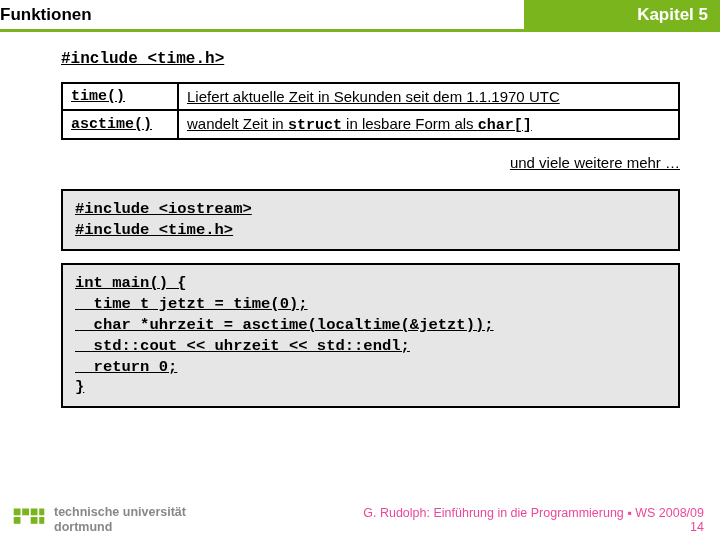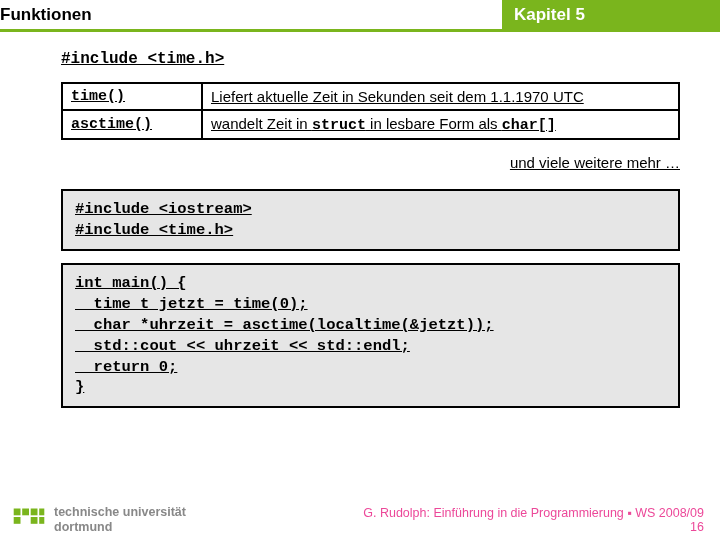--- a/index.html
+++ b/index.html
@@ -1,24 +1,24 @@
 <!DOCTYPE html>
 <html><head>
 <meta charset="utf-8">
 <style>
   * { margin: 0; padding: 0; box-sizing: border-box; }
   body { width: 720px; height: 540px; font-family: Arial, Helvetica, sans-serif; background: #fff; position: relative; }
   .header { display: flex; height: 32px; }
   .header-left { flex: 1; background: #fff; border-bottom: 3px solid #7ab51d; font-weight: bold; font-size: 17px; padding: 5px 0; }
-  .header-right { width: 218px; background: #7ab51d; color: #fff; font-weight: bold; font-size: 17px; padding: 5px 12px; }
+  .header-right { width: 196px; background: #7ab51d; color: #fff; font-weight: bold; font-size: 17px; padding: 5px 12px; text-align: right; }
   .content { padding: 18px 40px 0 61px; text-decoration: underline; }
   .include-line { font-family: "Courier New", monospace; font-weight: bold; font-size: 16px; margin-bottom: 14px; }
   table.fn-table { border-collapse: collapse; width: 100%; margin-bottom: 8px; }
   table.fn-table td { border: 2px solid #000; padding: 4px 8px; font-size: 15px; vertical-align: middle; }
-  table.fn-table td.fn-name { font-family: "Courier New", monospace; font-weight: bold; width: 140px; border-radius: 11px; }
+  table.fn-table td.fn-name { font-family: "Courier New", monospace; font-weight: bold; width: 116px; border-radius: 11px; }
   .mono { font-family: "Courier New", monospace; font-weight: bold; }
   .more-line { text-align: right; font-size: 15px; margin: 14px 0 18px 0; }
   .code-block { background: #e6e6e6; border: 2px solid #000; padding: 8px 12px; font-family: "Courier New", monospace; font-weight: bold; font-size: 15.5px; line-height: 1.35; white-space: pre; margin-bottom: 12px; }
   .footer { position: absolute; bottom: 6px; left: 0; right: 0; padding: 0 16px 0 12px; display: flex; align-items: flex-end; justify-content: space-between; }
   .logo-wrap { display: flex; align-items: flex-end; gap: 8px; }
   .tu-logo { width: 34px; height: 34px; }
   .tu-logo svg { width: 100%; height: 100%; }
   .logo-text { color: #888; font-size: 12.5px; line-height: 1.15; font-weight: bold; }
   .footer-right { color: #ec4899; font-size: 12.5px; text-align: right; }
 </style>
@@ -73,15 +73,15 @@
         <rect x="32" y="20" width="6" height="8" fill="#7ab51d"></rect>
       </svg>
     </div>
     <div class="logo-text">
       <div>technische universität</div>
       <div>dortmund</div>
     </div>
   </div>
   <div class="footer-right">
     <div>G. Rudolph: Einführung in die Programmierung ▪ WS 2008/09</div>
-    <div>16</div>
+    <div>14</div>
   </div>
 </div>
 
 </body></html>

